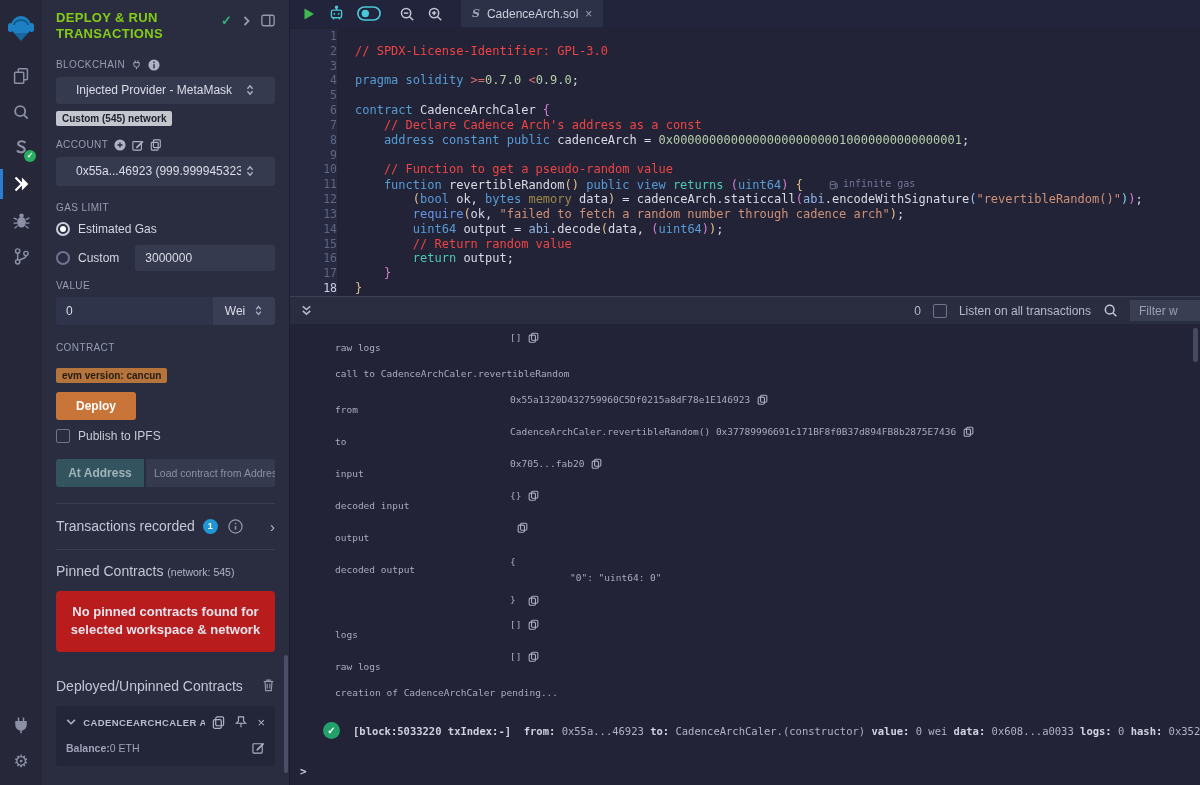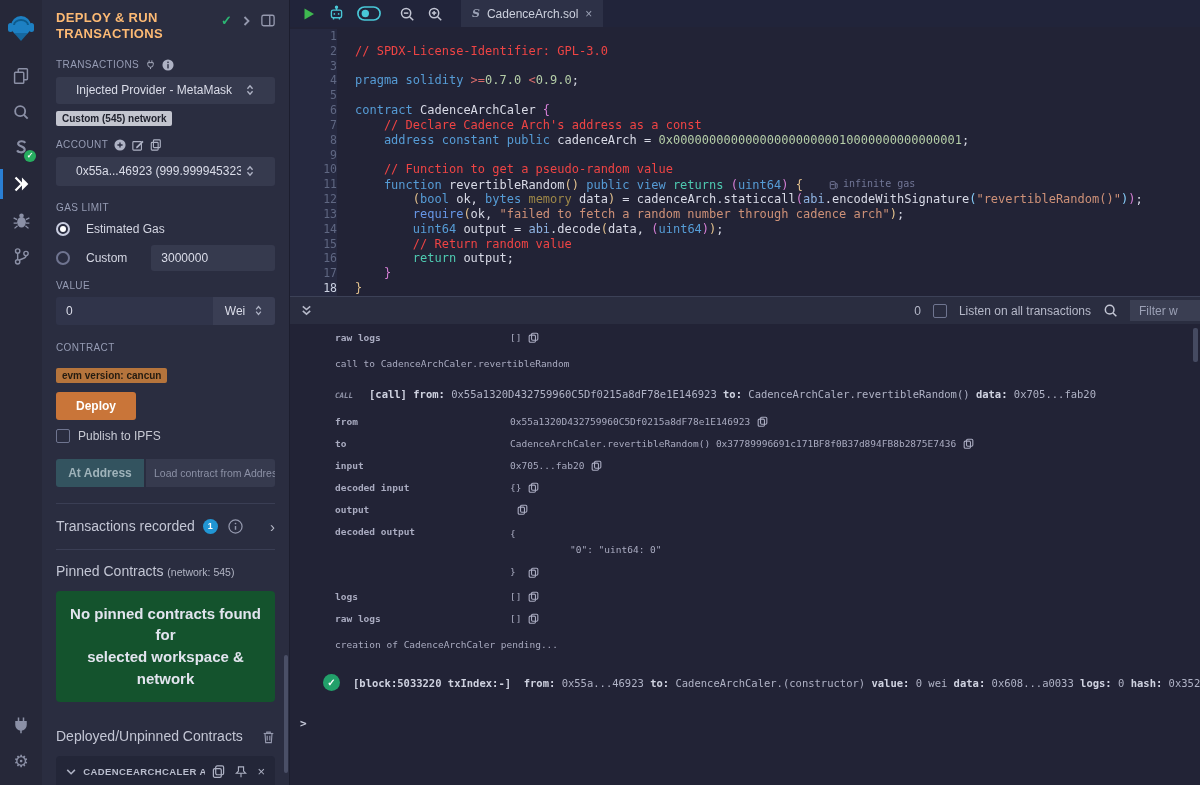--- a/index.html
+++ b/index.html
@@ -19,29 +19,29 @@
   .ib.active { color:#ffffff; }
   .ib.active::before { content:""; position:absolute; left:0; top:3px; bottom:3px; width:3px; background:#2a7fd4; }
   .ib .badge-check { position:absolute; right:6px; bottom:4px; width:12px; height:12px; border-radius:50%; background:#27ae60; color:#fff; font-size:8px; line-height:12px; text-align:center; font-weight:bold; }
   .ib.push { margin-top:auto; }
   .gear-glyph { font-size:17px; }
 
   
   .sidepanel { width:248px; flex:none; background:#2a2d40; position:relative; overflow:hidden; border-right:1px solid #1c1e2e; }
   .sp-inner { padding:10px 14px 0 14px; }
   .sp-header { display:flex; align-items:flex-start; }
-  .sp-title { font-size:13px; font-weight:bold; color:#fdba74; line-height:1.25; letter-spacing:.3px; width:150px; }
+  .sp-title { font-size:13px; font-weight:bold; color:#84cc16; line-height:1.25; letter-spacing:.3px; width:150px; }
   .sp-hicons { margin-left:auto; display:flex; align-items:center; gap:10px; padding-top:3px; color:#9599ae; }
   .ticon-check { color:#2bb673; font-size:13px; font-weight:bold; }
   .sec-label { font-size:10px; color:#969cb4; letter-spacing:.4px; margin:16px 0 6px 0; display:flex; align-items:center; gap:6px; }
   .control { background:#363a4e; border-radius:3px; height:27px; display:flex; align-items:center; padding:0 20px; color:#dbdde9; position:relative; cursor:pointer; }
   .control .txt { white-space:nowrap; overflow:hidden; flex:1; }
   .caret-ud { color:#aeb2c4; flex:none; margin-left:4px; }
   .net-badge { display:inline-block; background:#c3c5cf; color:#20222e; font-size:10px; font-weight:bold; padding:2px 6px; border-radius:2px; margin-top:7px; }
-  .radio-row { display:flex; align-items:center; gap:16px; margin:9px 0; color:#d4d6e2; cursor:pointer; }
+  .radio-row { display:flex; align-items:center; gap:8px; margin:9px 0; color:#d4d6e2; cursor:pointer; }
   .radio { width:14px; height:14px; border-radius:50%; border:2px solid #6f7490; flex:none; position:relative; }
   .radio.sel { border-color:#c9cde0; }
   .radio.sel::after { content:""; position:absolute; left:2px; top:2px; width:6px; height:6px; border-radius:50%; background:#ffffff; }
   .gas-input { background:#363a4e; border-radius:3px; height:26px; width:156px; display:flex; align-items:center; padding:0 10px; color:#dbdde9; margin-left:8px; }
   .value-row { display:flex; }
   .value-num { background:#30344a; border-radius:3px 0 0 3px; height:28px; flex:1; display:flex; align-items:center; padding:0 10px; color:#dbdde9; }
   .value-unit { background:#3a3e54; border-radius:0 3px 3px 0; height:28px; width:62px; display:flex; align-items:center; justify-content:center; gap:5px; color:#dbdde9; cursor:pointer; }
   .evm-badge { display:inline-block; background:#b5743c; color:#241b10; font-size:10px; font-weight:bold; padding:2px 6px; border-radius:2px; margin-top:9px; }
   .deploy-btn { margin-top:9px; background:#c97539; color:#fff; font-weight:bold; font-size:12px; border:none; border-radius:3px; padding:7px 20px; cursor:pointer; }
   .chk-row { display:flex; align-items:center; gap:8px; margin-top:9px; color:#c8cad4; cursor:pointer; }
@@ -49,22 +49,22 @@
   .ataddr-row { display:flex; margin-top:16px; gap:2px; }
   .ataddr-btn { background:#33535f; color:#9fb3ba; font-weight:bold; font-size:12px; border:none; border-radius:3px 0 0 3px; width:88px; height:28px; cursor:pointer; }
   .ataddr-input { background:#363a4e; border-radius:0 3px 3px 0; flex:1; height:28px; display:flex; align-items:center; padding:0 8px; color:#8b90a5; font-size:10.5px; white-space:nowrap; overflow:hidden; }
   .divider { border-top:1px solid #3a3e54; margin-top:16px; }
   .txrec-row { display:flex; align-items:center; padding:14px 0; color:#c3c6d4; font-size:14px; }
   .count-badge { background:#2196d4; color:#fff; font-size:9px; font-weight:bold; min-width:15px; height:15px; border-radius:50%; text-align:center; line-height:15px; margin-left:8px; }
   .txrec-icons { display:flex; align-items:center; gap:12px; margin-left:10px; color:#9599ae; flex:1; }
   .txrec-chevron { margin-left:auto; color:#b7bac8; font-size:15px; }
   .pin-title { font-size:14px; color:#c3c6d4; margin-top:13px; }
   .pin-net { font-size:10.5px; color:#b2b5c4; }
-  .empty-box { background:#14532d; border-radius:4px; margin-top:12px; padding:12px 8px; text-align:center; font-weight:bold; font-size:15px; color:#e2e4ee; line-height:1.45; }
-  .dep-head { display:flex; align-items:flex-end; margin-top:26px; color:#c3c6d4; font-size:14px; }
+  .empty-box { background:#b91c1c; border-radius:4px; margin-top:12px; padding:12px 8px; text-align:center; font-weight:bold; font-size:13px; color:#e2e4ee; line-height:1.45; }
+  .dep-head { display:flex; align-items:flex-start; margin-top:26px; color:#c3c6d4; font-size:14px; }
   .dep-head .trash { margin-left:auto; color:#9599ae; }
   .card { background:#232638; border-radius:4px; margin-top:12px; padding:9px 10px 12px 10px; }
   .card-head { display:flex; align-items:center; gap:7px; color:#aeb2c4; }
   .card-title { font-size:9.5px; font-weight:bold; letter-spacing:.4px; color:#b9bdcd; width:132px; white-space:nowrap; overflow:hidden; }
   .card-icons { display:flex; align-items:center; gap:10px; color:#aeb2c4; }
   .card-close { font-size:13px; line-height:1; cursor:pointer; }
   .bal-row { display:flex; align-items:center; margin-top:12px; font-size:10.5px; color:#9fa3b8; }
   .bal-row .edit { margin-left:auto; color:#aeb2c4; }
   .sp-scroll { position:absolute; right:1px; top:655px; width:4px; height:118px; background:#4a4f66; border-radius:2px; }
 
@@ -90,21 +90,21 @@
   .gas-note { color:#717696; font-size:10px; margin-left:26px; display:inline-flex; align-items:center; gap:4px; }
 
   
   .terminal { flex:1; display:flex; flex-direction:column; border-top:1px solid #3c4157; min-height:0; position:relative; }
   .thead { height:27px; flex:none; background:#2a2d40; display:flex; align-items:center; padding:0 0 0 10px; overflow:hidden; }
   .thead .dchev { color:#b6b9c9; cursor:pointer; }
   .thead-right { margin-left:auto; display:flex; align-items:center; gap:12px; color:#b6b9c9; font-size:12px; }
   .filter-input { background:#3a3e52; height:21px; width:110px; display:flex; align-items:center; padding:0 9px; color:#9ba0b5; font-size:12px; flex:none; margin-right:-40px; }
   .tbody { flex:1; overflow:hidden; padding:8px 0 0 45px; font-family:"DejaVu Sans Mono", monospace; font-size:9.5px; color:#a9abc0; }
   .trow-kv { display:flex; align-items:flex-start; margin-bottom:11px; }
-  .kv-label { width:175px; flex:none; font-weight:bold; color:#a9abc0; }
+  .kv-label { width:175px; flex:none; font-weight:normal; color:#a9abc0;margin-top:10px; }
   .kv-value { display:flex; align-items:center; gap:7px; white-space:pre; }
   .cp { color:#a9abc0; cursor:pointer; flex:none; }
   .trow-text { margin:15px 0 15px 0; }
   .trow-call { margin:19px 0 16px 0; font-size:10.5px; display:flex; align-items:baseline; cursor:pointer; }
   .call-badge { font-size:7.5px; font-style:italic; font-weight:bold; color:#9093a8; width:34px; flex:none; }
   .pt-b { font-weight:bold; color:#cfd2e0; white-space:pre; }
   .pt-n { color:#b0b3c6; white-space:pre; }
   .kvblock-lines .ln { line-height:16px; white-space:pre; }
   .kvblock-lines .ln.val { padding-left:60px; }
   .kvblock-lines .ln.close { margin-top:6px; display:flex; align-items:center; gap:7px; }
@@ -195,21 +195,21 @@
             <path d="M2 2 l4 4 -4 4"></path>
           </svg>
         <svg width="14" height="13" viewBox="0 0 16 14" fill="none" stroke="currentColor" stroke-width="1.5">
             <rect x="1" y="1" width="14" height="12" rx="2"></rect>
             <path d="M10 1 v12"></path>
           </svg>
       </div>
     </div>
 
     <div class="sec-label">
-      <span>TRANSACTIONS</span>
+      <span>BLOCKCHAIN</span>
       <svg width="11" height="11" viewBox="0 0 24 24" fill="none" stroke="#aeb2c4" stroke-width="2">
           <path d="M9 3 v5 M15 3 v5"></path>
           <path d="M6 8 h12 v4 a6 6 0 0 1 -12 0 z"></path>
           <path d="M12 18 v4"></path>
         </svg>
       <svg width="12" height="12" viewBox="0 0 14 14">
           <circle cx="7" cy="7" r="6.5" fill="#aeb2c4"></circle>
           <rect x="6.2" y="6" width="1.6" height="5" fill="#2a2d40"></rect>
           <rect x="6.2" y="3" width="1.6" height="1.8" fill="#2a2d40"></rect>
         </svg>
@@ -507,24 +507,20 @@
     </div>
     <div class="tbody" id="term-body">
         <div class="trow-kv">
           <span class="kv-label">raw logs</span>
           <span class="kv-value"><span>[]</span><svg class="cp" width="11" height="11" viewBox="0 0 14 14" fill="none" stroke="currentColor" stroke-width="1.4">
               <rect x="4.5" y="1.5" width="8" height="9" rx="1.5"></rect>
               <rect x="1.5" y="4" width="8" height="9" rx="1.5"></rect>
             </svg></span>
         </div>
         <div class="trow-text">call to CadenceArchCaler.revertibleRandom</div>
-        <div class="trow-call">
-          <span class="call-badge">CALL</span>
-          <span><span class="pt-b">[call]</span><span class="pt-b"> from:</span><span class="pt-n"> 0x55a1320D432759960C5Df0215a8dF78e1E146923</span><span class="pt-b"> to:</span><span class="pt-n"> CadenceArchCaler.revertibleRandom()</span><span class="pt-b"> data:</span><span class="pt-n"> 0x705...fab20</span></span>
-        </div>
         <div class="trow-kv">
           <span class="kv-label">from</span>
           <span class="kv-value"><span>0x55a1320D432759960C5Df0215a8dF78e1E146923</span><svg class="cp" width="11" height="11" viewBox="0 0 14 14" fill="none" stroke="currentColor" stroke-width="1.4">
               <rect x="4.5" y="1.5" width="8" height="9" rx="1.5"></rect>
               <rect x="1.5" y="4" width="8" height="9" rx="1.5"></rect>
             </svg></span>
         </div>
         <div class="trow-kv">
           <span class="kv-label">to</span>
           <span class="kv-value"><span>CadenceArchCaler.revertibleRandom() 0x37789996691c171BF8f0B37d894FB8b2875E7436</span><svg class="cp" width="11" height="11" viewBox="0 0 14 14" fill="none" stroke="currentColor" stroke-width="1.4">

